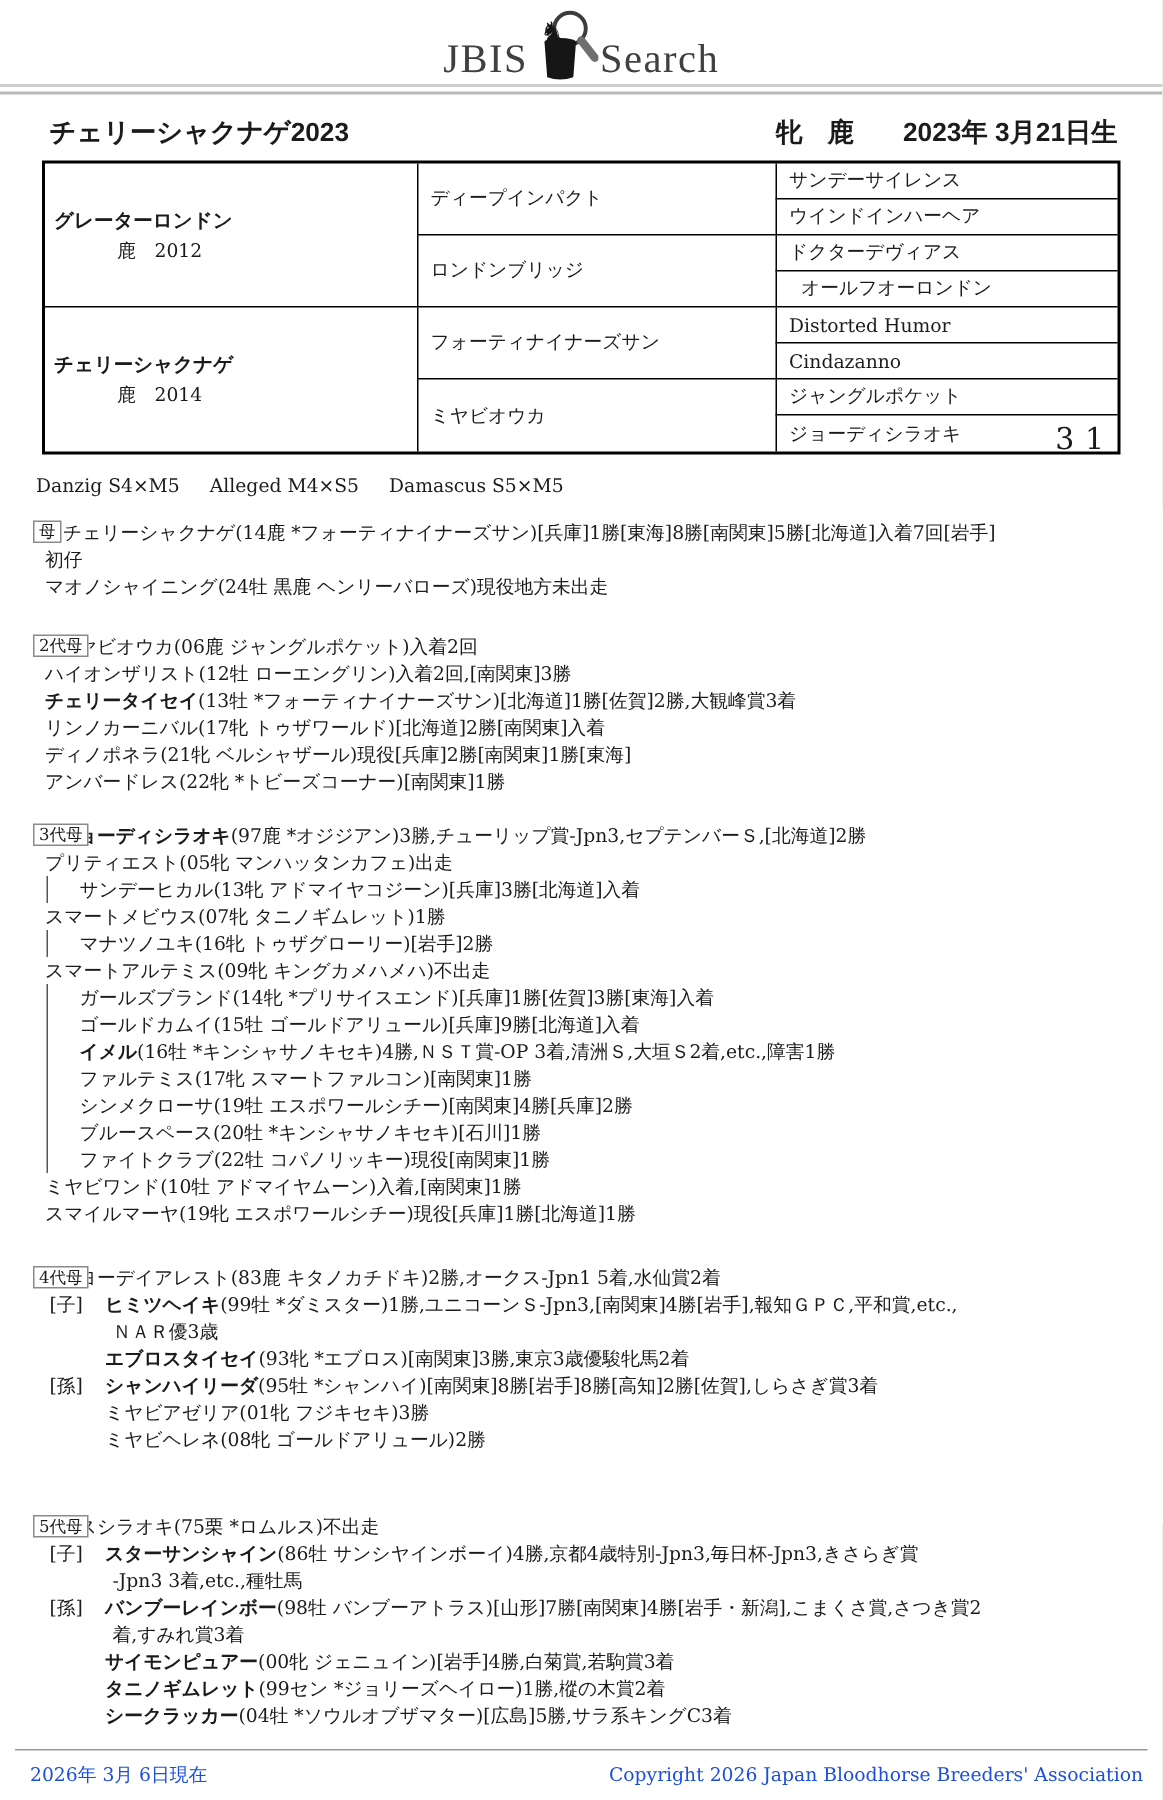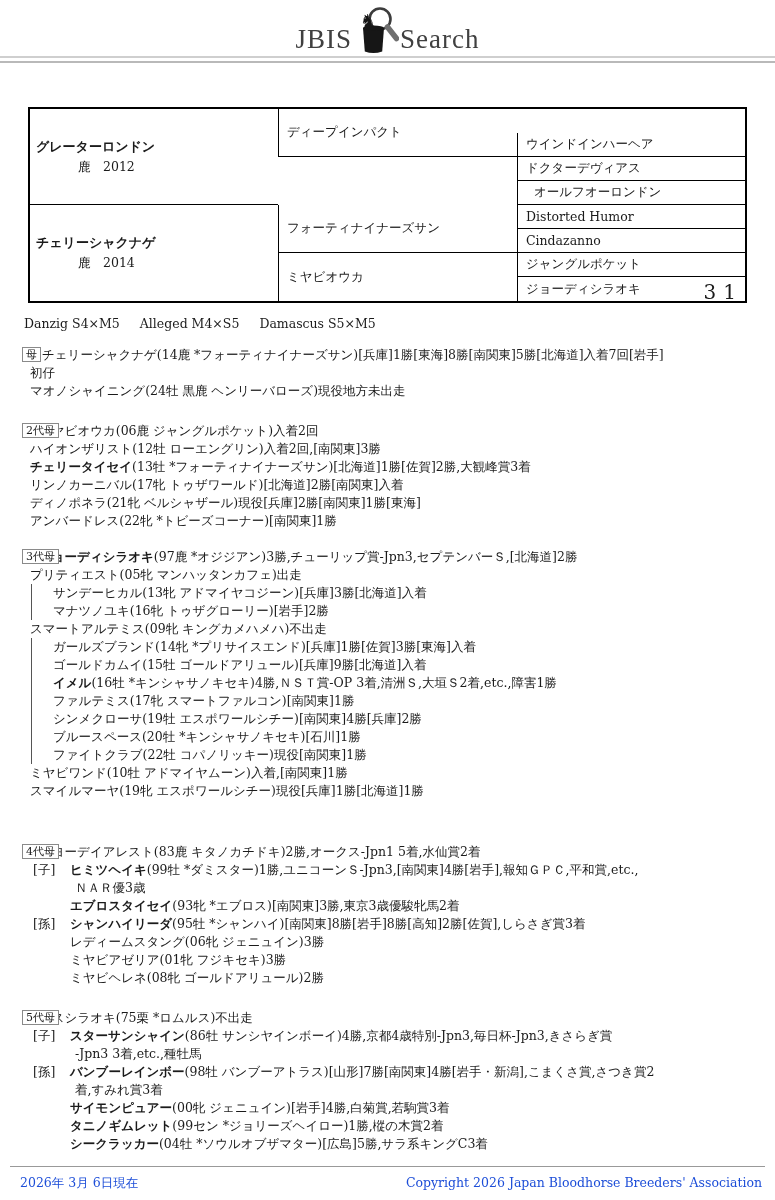--- a/index.html
+++ b/index.html
@@ -65,33 +65,43 @@
         <line x1="34.5" y1="21" x2="43.5" y2="32.5" stroke="#6f6f6f" stroke-width="5.5" stroke-linecap="round"></line>
         <path d="M10,22 L31,22 L29.2,45.5 Q20.5,48.5 11.8,45.5 Z" fill="#161616"></path>
         <ellipse cx="20.5" cy="22" rx="10.5" ry="2.6" fill="#161616"></ellipse>
         <text x="7" y="21" font-size="18" fill="#161616" font-family="DejaVu Sans, sans-serif">♞</text>
       </svg>
     </span>
     <span class="lg-t">Search</span>
   </div>
   <div class="rule2"></div>
 
+  <div class="titlebar">
+    <span class="h-name">チェリーシャクナゲ2023</span>
+    <span class="h-meta">
+      <span class="sex">牝</span>
+      <span class="coat">鹿</span>
+      <span class="born">2023年 3月21日生</span>
+    </span>
+  </div>
 
   <div class="ptable">
     <div class="cell g1 sire bb">
       <div class="g1n">グレーターロンドン</div>
       <div class="g1i">鹿　2012</div>
     </div>
     <div class="cell g1 dam">
       <div class="g1n">チェリーシャクナゲ</div>
       <div class="g1i">鹿　2014</div>
     </div>
     <div class="cell c2 ss bb">ディープインパクト</div>
+    <div class="cell c2 sd bb">ロンドンブリッジ</div>
     <div class="cell c2 ds bb">フォーティナイナーズサン</div>
     <div class="cell c2 dd">ミヤビオウカ</div>
+    <div class="cell c3 r1 bb">サンデーサイレンス</div>
     <div class="cell c3 r2 bb">ウインドインハーヘア</div>
     <div class="cell c3 r3 bb">ドクターデヴィアス</div>
     <div class="cell c3 r4 bb">オールフオーロンドン</div>
     <div class="cell c3 r5 bb">Distorted Humor</div>
     <div class="cell c3 r6 bb">Cindazanno</div>
     <div class="cell c3 r7 bb">ジャングルポケット</div>
     <div class="cell c3 r8">
       <span>ジョーディシラオキ</span>
       <span class="corner">31</span>
     </div>
@@ -113,40 +123,40 @@
         <div class="ln l1"><span class="nm b">チェリータイセイ</span><span class="rest">(13牡 *フォーティナイナーズサン)[北海道]1勝[佐賀]2勝,大観峰賞3着</span></div>
         <div class="ln l1"><span class="nm">リンノカーニバル</span><span class="rest">(17牝 トゥザワールド)[北海道]2勝[南関東]入着</span></div>
         <div class="ln l1"><span class="nm">ディノポネラ</span><span class="rest">(21牝 ベルシャザール)現役[兵庫]2勝[南関東]1勝[東海]</span></div>
         <div class="ln l1"><span class="nm">アンバードレス</span><span class="rest">(22牝 *トビーズコーナー)[南関東]1勝</span></div>
       </div>
       <div class="section sec-2">
         <span class="secbox">3代母</span>
         <div class="ln lh"><span class="nm b">ジョーディシラオキ</span><span class="rest">(97鹿 *オジジアン)3勝,チューリップ賞-Jpn3,セプテンバーＳ,[北海道]2勝</span></div>
         <div class="ln l1"><span class="nm">プリティエスト</span><span class="rest">(05牝 マンハッタンカフェ)出走</span></div>
         <div class="ln l2 bar"><span class="nm">サンデーヒカル</span><span class="rest">(13牝 アドマイヤコジーン)[兵庫]3勝[北海道]入着</span></div>
+        <div class="ln l1"><span class="nm">スマートメビウス</span><span class="rest">(07牝 タニノギムレット)1勝</span></div>
         <div class="ln l2 bar"><span class="nm">マナツノユキ</span><span class="rest">(16牝 トゥザグローリー)[岩手]2勝</span></div>
         <div class="ln l1"><span class="nm">スマートアルテミス</span><span class="rest">(09牝 キングカメハメハ)不出走</span></div>
         <div class="ln l2 bar"><span class="nm">ガールズブランド</span><span class="rest">(14牝 *プリサイスエンド)[兵庫]1勝[佐賀]3勝[東海]入着</span></div>
         <div class="ln l2 bar"><span class="nm">ゴールドカムイ</span><span class="rest">(15牡 ゴールドアリュール)[兵庫]9勝[北海道]入着</span></div>
         <div class="ln l2 bar"><span class="nm b">イメル</span><span class="rest">(16牡 *キンシャサノキセキ)4勝,ＮＳＴ賞-OP 3着,清洲Ｓ,大垣Ｓ2着,etc.,障害1勝</span></div>
         <div class="ln l2 bar"><span class="nm">ファルテミス</span><span class="rest">(17牝 スマートファルコン)[南関東]1勝</span></div>
         <div class="ln l2 bar"><span class="nm">シンメクローサ</span><span class="rest">(19牡 エスポワールシチー)[南関東]4勝[兵庫]2勝</span></div>
         <div class="ln l2 bar"><span class="nm">ブルースペース</span><span class="rest">(20牡 *キンシャサノキセキ)[石川]1勝</span></div>
         <div class="ln l2 bar"><span class="nm">ファイトクラブ</span><span class="rest">(22牡 コパノリッキー)現役[南関東]1勝</span></div>
         <div class="ln l1"><span class="nm">ミヤビワンド</span><span class="rest">(10牡 アドマイヤムーン)入着,[南関東]1勝</span></div>
         <div class="ln l1"><span class="nm">スマイルマーヤ</span><span class="rest">(19牝 エスポワールシチー)現役[兵庫]1勝[北海道]1勝</span></div>
       </div>
       <div class="section sec-3">
         <span class="secbox">4代母</span>
         <div class="ln lh"><span class="nm">ジヨーデイアレスト</span><span class="rest">(83鹿 キタノカチドキ)2勝,オークス-Jpn1 5着,水仙賞2着</span></div>
         <div class="ln lg-line"><span class="tag">[子]</span><span class="nm b">ヒミツヘイキ</span><span class="rest">(99牡 *ダミスター)1勝,ユニコーンＳ-Jpn3,[南関東]4勝[岩手],報知ＧＰＣ,平和賞,etc.,</span></div>
         <div class="ln lc"><span class="rest">ＮＡＲ優3歳</span></div>
         <div class="ln lg-line"><span class="nm b">エブロスタイセイ</span><span class="rest">(93牝 *エブロス)[南関東]3勝,東京3歳優駿牝馬2着</span></div>
         <div class="ln lg-line"><span class="tag">[孫]</span><span class="nm b">シャンハイリーダ</span><span class="rest">(95牡 *シャンハイ)[南関東]8勝[岩手]8勝[高知]2勝[佐賀],しらさぎ賞3着</span></div>
-        <div class="ln lg-line"><span class="nm">レディームスタング</span><span class="rest">(06牝 ジェニュイン)3勝</span></div>
         <div class="ln lg-line"><span class="nm">ミヤビアゼリア</span><span class="rest">(01牝 フジキセキ)3勝</span></div>
         <div class="ln lg-line"><span class="nm">ミヤビヘレネ</span><span class="rest">(08牝 ゴールドアリュール)2勝</span></div>
       </div>
       <div class="section sec-4">
         <span class="secbox">5代母</span>
         <div class="ln lh"><span class="nm">ミスシラオキ</span><span class="rest">(75栗 *ロムルス)不出走</span></div>
         <div class="ln lg-line"><span class="tag">[子]</span><span class="nm b">スターサンシャイン</span><span class="rest">(86牡 サンシヤインボーイ)4勝,京都4歳特別-Jpn3,毎日杯-Jpn3,きさらぎ賞</span></div>
         <div class="ln lc"><span class="rest">-Jpn3 3着,etc.,種牡馬</span></div>
         <div class="ln lg-line"><span class="tag">[孫]</span><span class="nm b">バンブーレインボー</span><span class="rest">(98牡 バンブーアトラス)[山形]7勝[南関東]4勝[岩手・新潟],こまくさ賞,さつき賞2</span></div>
         <div class="ln lc"><span class="rest">着,すみれ賞3着</span></div>

